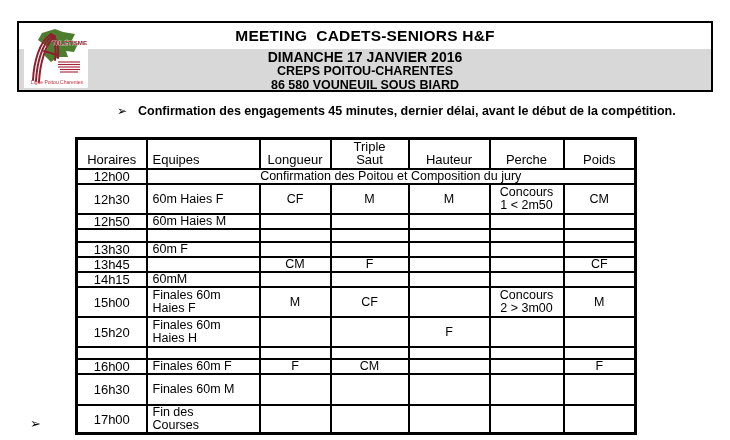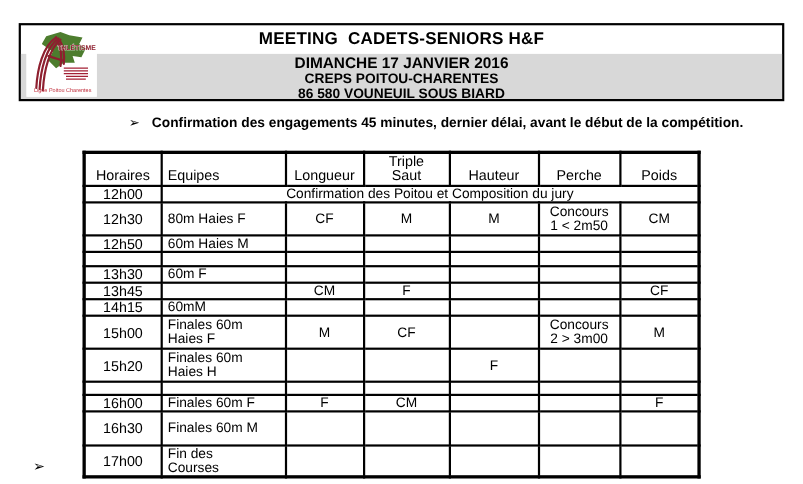--- a/index.html
+++ b/index.html
@@ -106,21 +106,21 @@
           <th>Poids</th>
         </tr>
     </thead>
     <tbody id="schedule-body">
         <tr style="height: 14px;">
           <td class="time">12h00</td>
           <td colspan="6" class="merged">Confirmation des Poitou et Composition du jury</td>
         </tr>
         <tr style="height: 30px;">
           <td class="time">12h30</td>
-          <td class="course">80m Haies F</td>
+          <td class="course">60m Haies F</td>
           <td class="event">CF</td>
           <td class="event">M</td>
           <td class="event">M</td>
           <td class="event">Concours
 1 &lt; 2m50</td>
           <td class="event">CM</td>
         </tr>
         <tr style="height: 14px;">
           <td class="time">12h50</td>
           <td class="course">60m Haies M</td>

